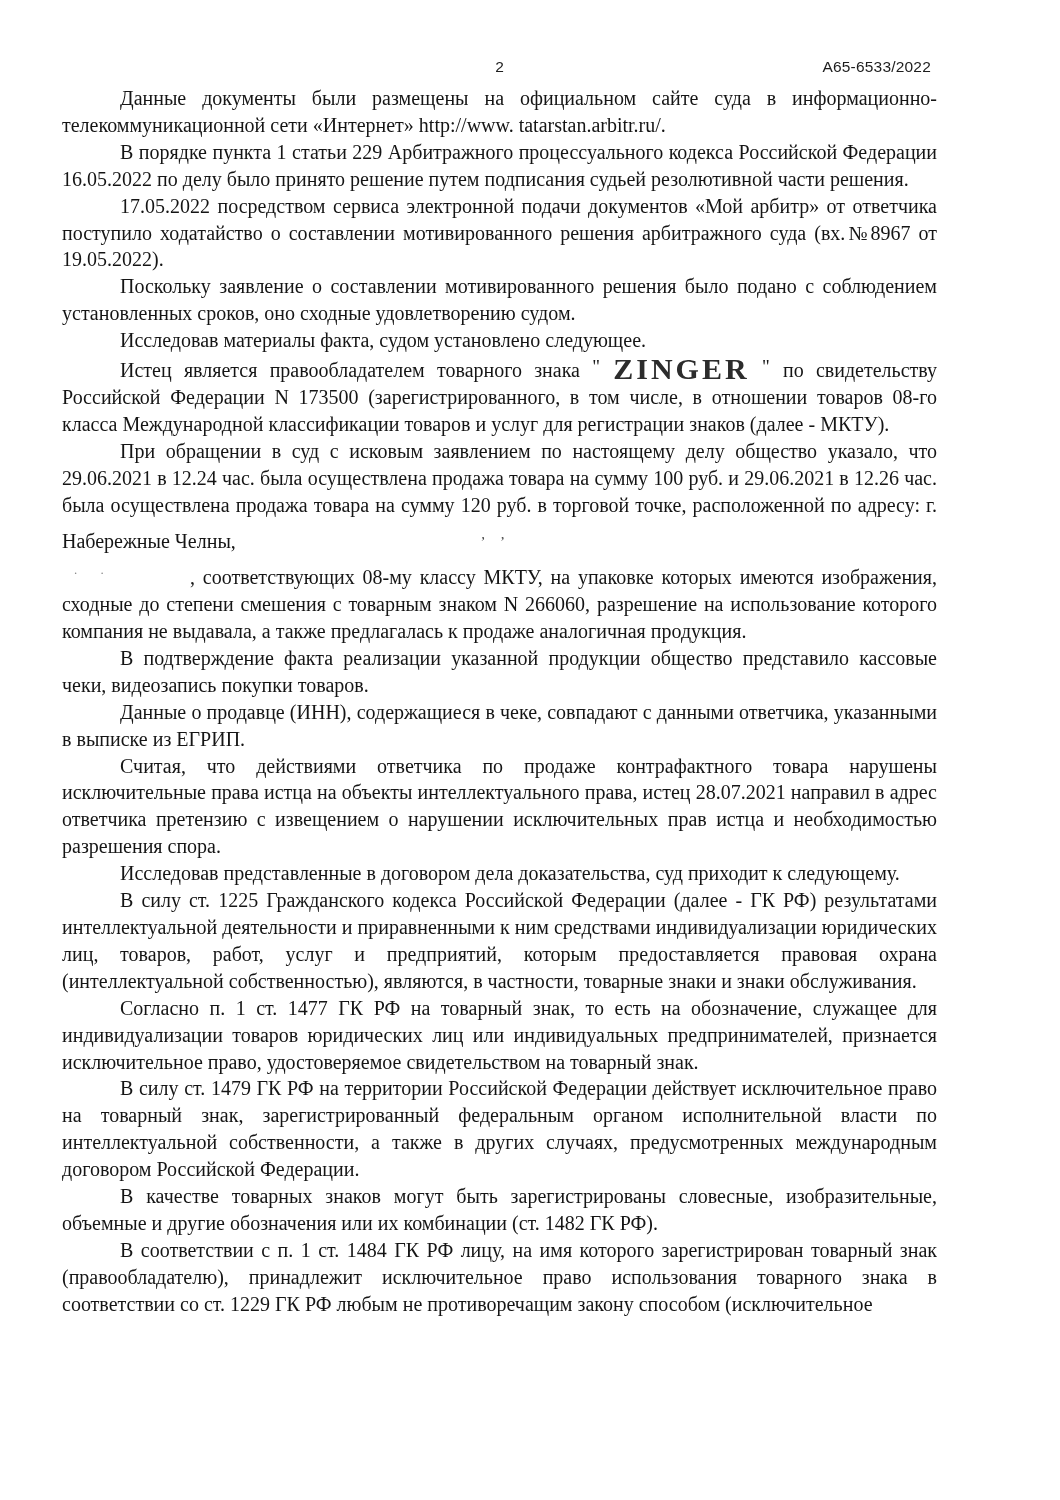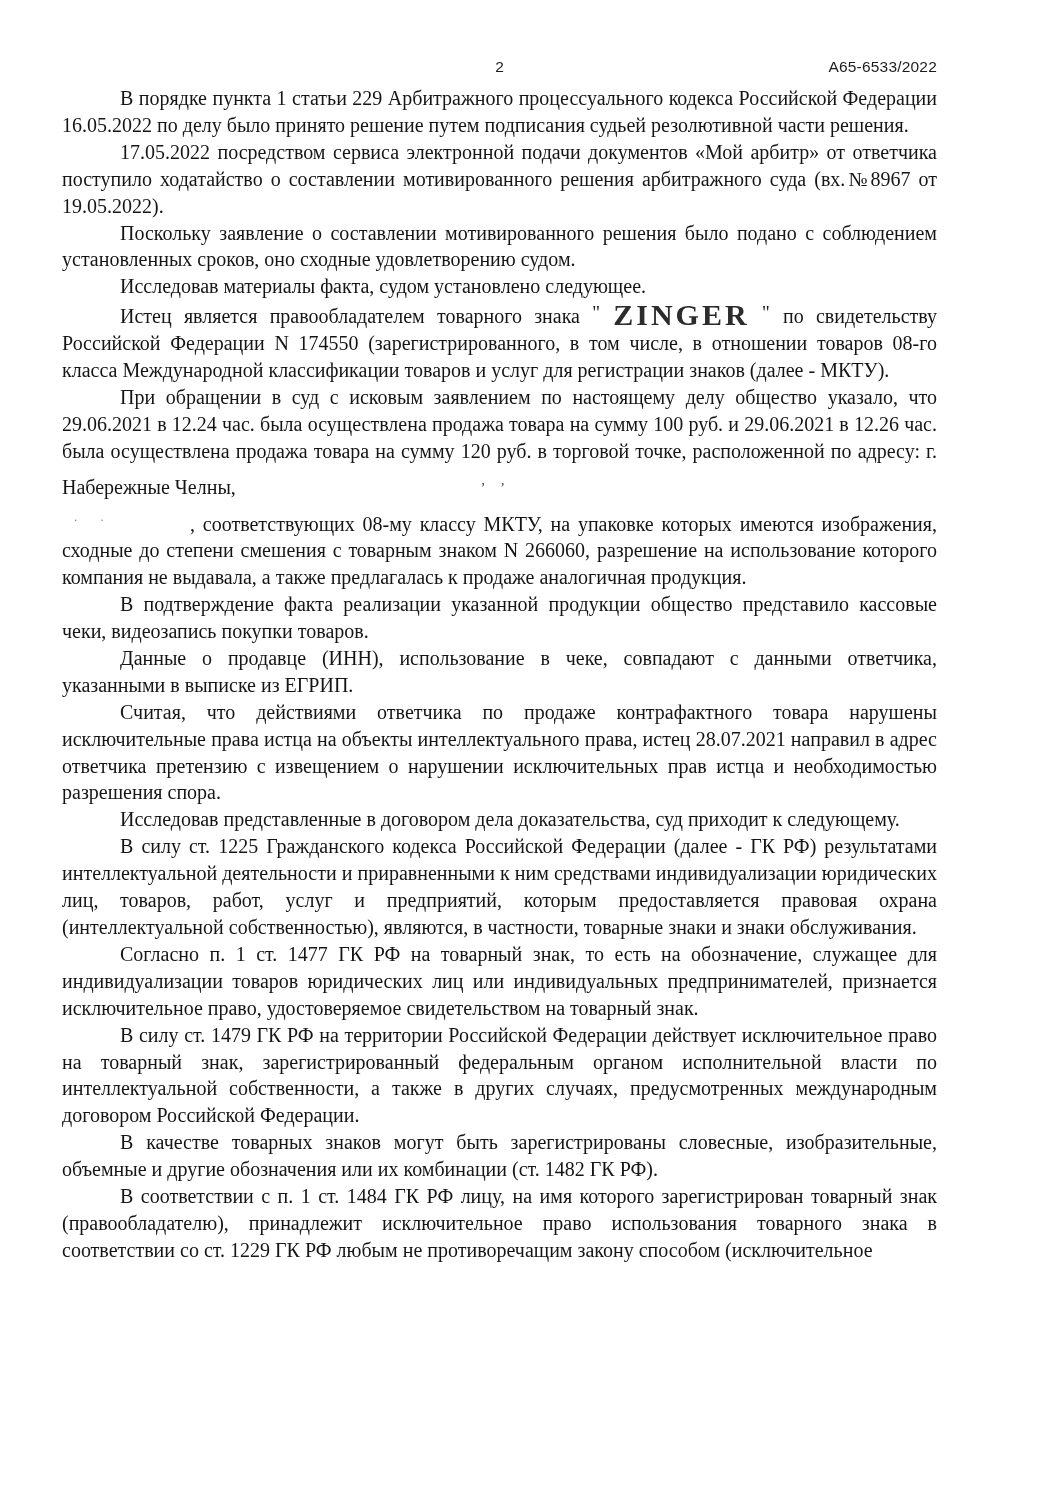--- a/index.html
+++ b/index.html
@@ -26,21 +26,21 @@
   }
   .doc-header .page-num {
     position: absolute;
     left: 0;
     width: 100%;
     text-align: center;
     top: 2px;
   }
   .doc-header .case-num {
     position: absolute;
-    right: 0;
+    right: 6px;
     top: 2px;
     letter-spacing: 0.2px;
   }
   .doc-body {
     font-family: "Liberation Serif", serif;
     font-size: 20px;
     line-height: 26.9px;
     text-align: justify;
     color: #151515;
   }
@@ -98,49 +98,50 @@
 
 <div class="page">
 
   <div class="doc-header">
     <div class="page-num">2</div>
     <div class="case-num">А65-6533/2022</div>
   </div>
 
   <div class="doc-body">
 
+    <p class="para">Данные документы были размещены на официальном сайте суда в информационно-телекоммуникационной сети «Интернет» http://www. tatarstan.arbitr.ru/.</p>
 
     <p class="para">В порядке пункта 1 статьи 229 Арбитражного процессуального кодекса Российской Федерации 16.05.2022 по делу было принято решение путем подписания судьей резолютивной части решения.</p>
 
     <p class="para">17.05.2022 посредством сервиса электронной подачи документов «Мой арбитр» от ответчика поступило ходатайство о составлении мотивированного решения арбитражного суда (вх.№8967 от 19.05.2022).</p>
 
     <p class="para">Поскольку заявление о составлении мотивированного решения было подано с соблюдением установленных сроков, оно сходные удовлетворению судом.</p>
 
     <p class="para">Исследовав материалы факта, судом установлено следующее.</p>
 
     <p class="para">
       <span>Истец является правообладателем товарного знака</span>
       <span class="tm-quote">"</span>
       <span class="tm-word">ZINGER</span>
       <span class="tm-quote">"</span>
-      <span>по свидетельству Российской Федерации N 174550 (зарегистрированного, в том числе, в отношении товаров 08-го класса Международной классификации товаров и услуг для регистрации знаков (далее - МКТУ).</span>
+      <span>по свидетельству Российской Федерации N 173500 (зарегистрированного, в том числе, в отношении товаров 08-го класса Международной классификации товаров и услуг для регистрации знаков (далее - МКТУ).</span>
     </p>
 
     <p class="para">
       <span>При обращении в суд с исковым заявлением по настоящему делу общество указало, что 29.06.2021 в 12.24 час. была осуществлена продажа товара на сумму 100 руб. и 29.06.2021 в 12.26 час. была осуществлена продажа товара на сумму 120 руб. в торговой точке, расположенной по адресу: г. Набережные Челны,</span>
       <span class="redaction-gap gap-address"><span class="redaction-marks">, ,</span></span>
     </p>
 
     <p class="para no-indent">
       <span class="redaction-gap gap-goods"><span class="redaction-marks faint">. .</span></span><span>, соответствующих 08-му классу МКТУ, на упаковке которых имеются изображения, сходные до степени смешения с товарным знаком N 266060, разрешение на использование которого компания не выдавала, а также предлагалась к продаже аналогичная продукция.</span>
     </p>
 
     <p class="para">В подтверждение факта реализации указанной продукции общество представило кассовые чеки, видеозапись покупки товаров.</p>
 
-    <p class="para">Данные о продавце (ИНН), использование в чеке, совпадают с данными ответчика, указанными в выписке из ЕГРИП.</p>
+    <p class="para">Данные о продавце (ИНН), содержащиеся в чеке, совпадают с данными ответчика, указанными в выписке из ЕГРИП.</p>
 
     <p class="para">Считая, что действиями ответчика по продаже контрафактного товара нарушены исключительные права истца на объекты интеллектуального права, истец 28.07.2021 направил в адрес ответчика претензию с извещением о нарушении исключительных прав истца и необходимостью разрешения спора.</p>
 
 
     <p class="para">Исследовав представленные в договором дела доказательства, суд приходит к следующему.</p>
 
     <p class="para">В силу ст. 1225 Гражданского кодекса Российской Федерации (далее - ГК РФ) результатами интеллектуальной деятельности и приравненными к ним средствами индивидуализации юридических лиц, товаров, работ, услуг и предприятий, которым предоставляется правовая охрана (интеллектуальной собственностью), являются, в частности, товарные знаки и знаки обслуживания.</p>
 
     <p class="para">Согласно п. 1 ст. 1477 ГК РФ на товарный знак, то есть на обозначение, служащее для индивидуализации товаров юридических лиц или индивидуальных предпринимателей, признается исключительное право, удостоверяемое свидетельством на товарный знак.</p>
 

